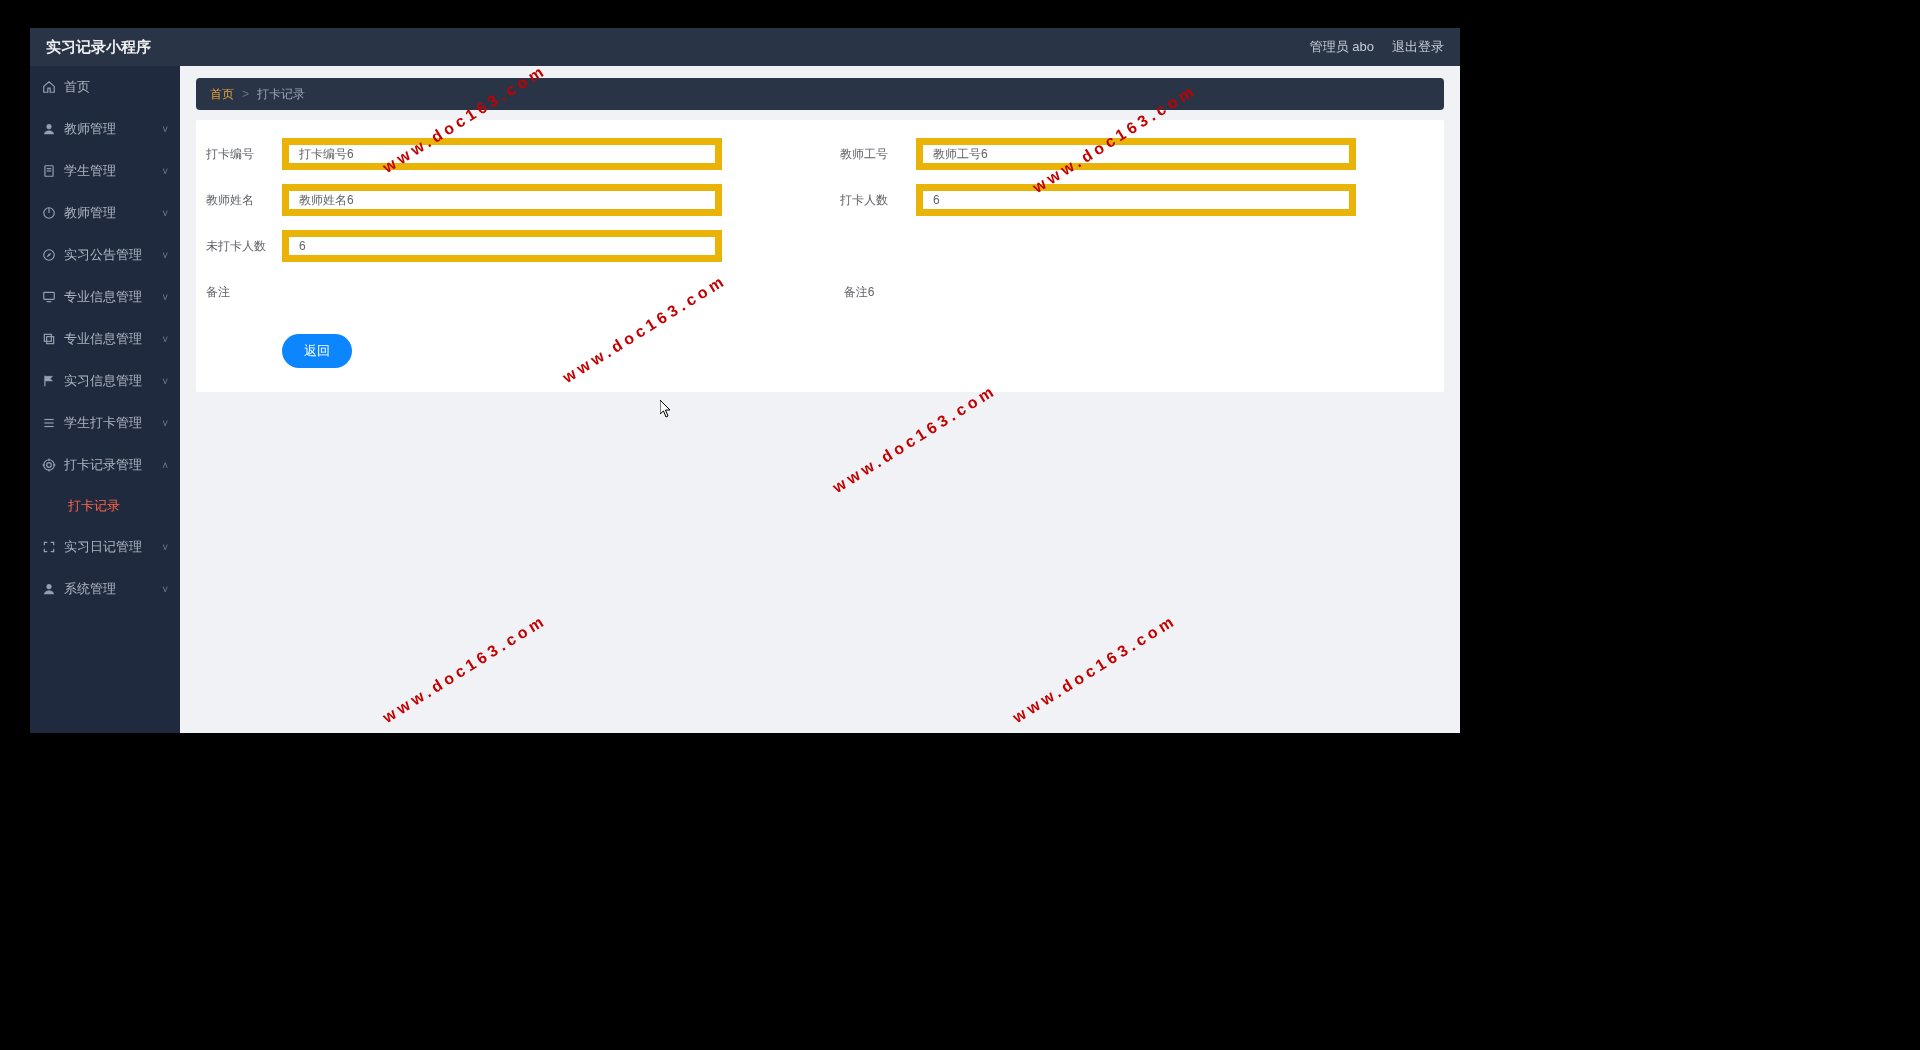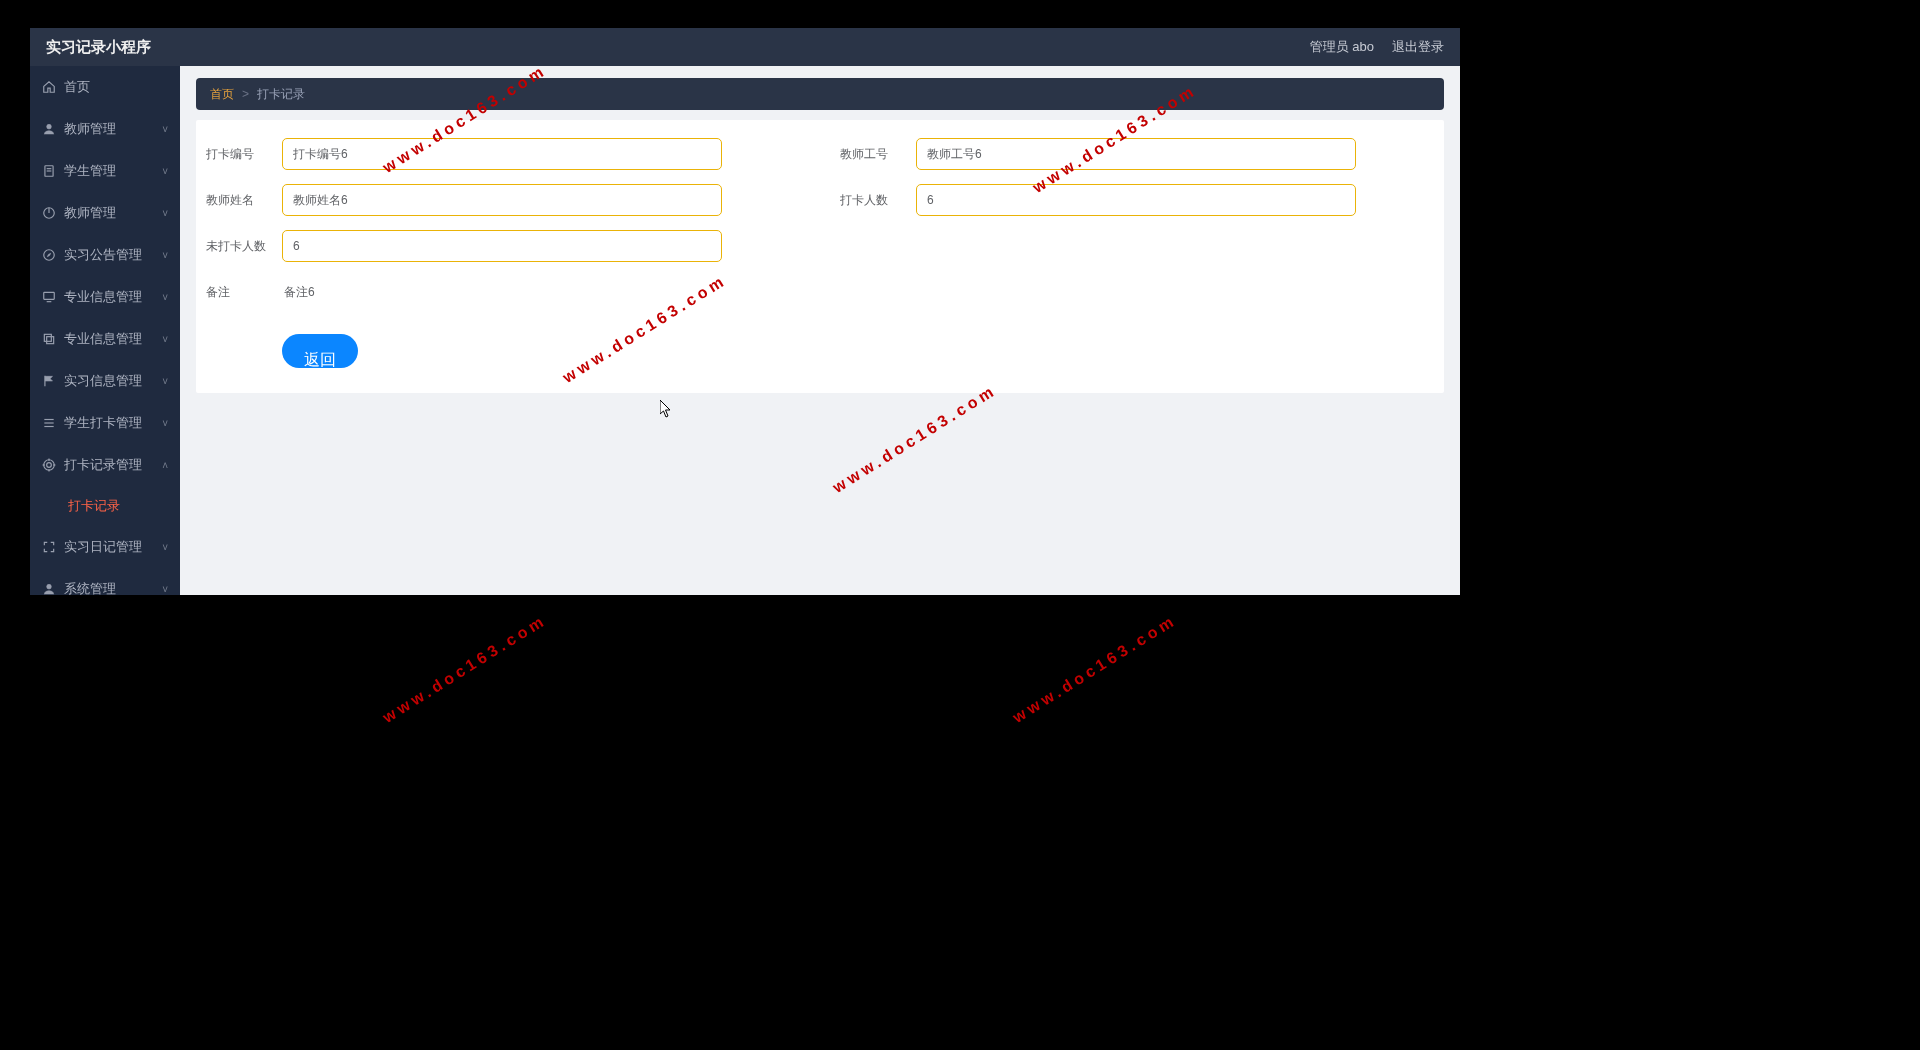--- a/index.html
+++ b/index.html
@@ -8,21 +8,21 @@
     background: #000;
     width: 1920px;
     height: 1050px;
     overflow: hidden;
   }
   .outer-frame {
     position: absolute;
     left: 30px;
     top: 28px;
     width: 1430px;
-    height: 567px;
+    height: 705px;
     background: #0f766e;
     display: flex;
     flex-direction: column;
   }
   .header {
     height: 38px;
     background: #2a3447;
     display: flex;
     align-items: center;
     justify-content: space-between;
@@ -126,48 +126,49 @@
     font-size: 12px;
     color: #606266;
     padding-right: 8px;
     line-height: 32px;
   }
   .form-label.wrap { line-height: 16px; padding-top: 8px; }
   .req { color: #f56c6c; margin-right: 2px; }
   .form-input {
     flex: 1;
     height: 32px;
-    border: 1px solid #eab308;
-    border-radius: 5px;
+    border: 7px solid #eab308;
+    border-radius: 0;
     padding: 0 10px;
     font-size: 12px;
     color: #606266;
     outline: none;
     max-width: 440px;
   }
   .form-value-text {
     flex: 1;
     font-size: 12px;
     color: #606266;
     line-height: 32px;
     padding-left: 2px;
+    text-align: center;
   }
   .btn-row {
     grid-column: 1 / span 2;
     padding-left: 76px;
     margin-top: 12px;
   }
   .btn-return {
     background: #0b86ff;
     color: #fff;
     border: none;
     border-radius: 20px;
     height: 34px;
-    padding: 16px 22px;
-    font-size: 16px;
+    padding: 8px 22px;
+    font-size: 13px;
     cursor: pointer;
   }
   .watermark {
     position: absolute;
     color: #c30000;
     font-weight: bold;
     font-size: 16px;
     letter-spacing: 4px;
     transform: rotate(-32deg);
     pointer-events: none;

